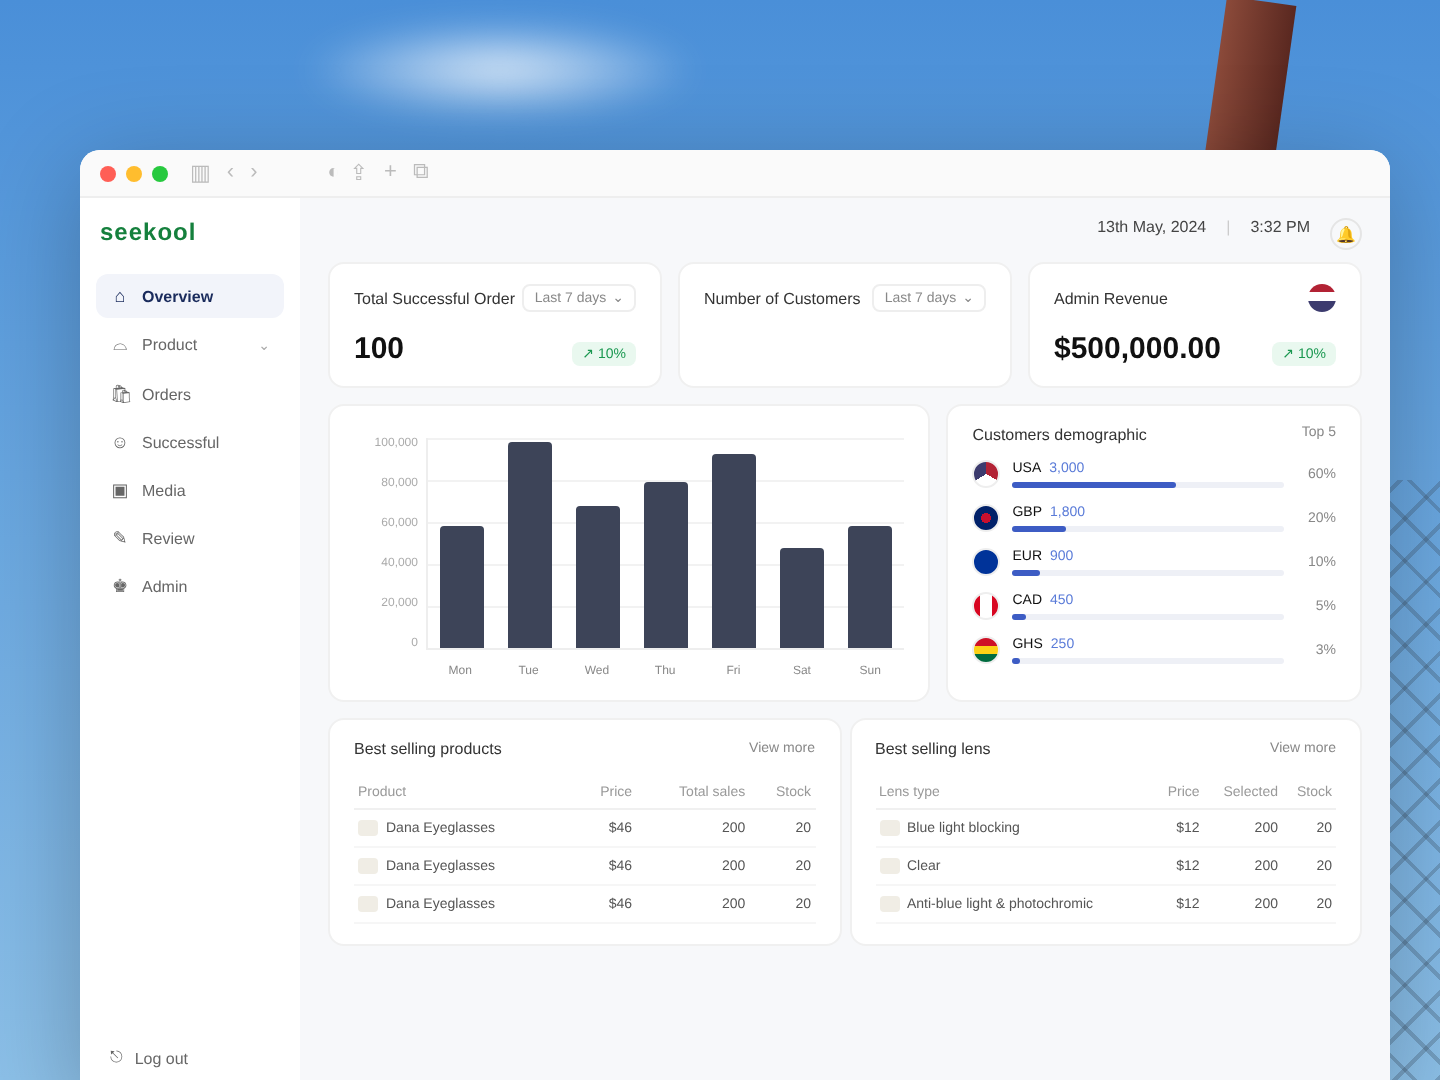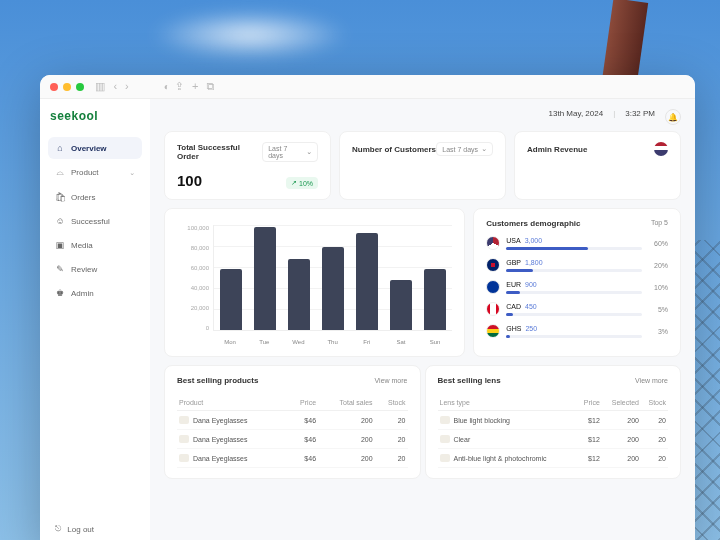--- a/index.html
+++ b/index.html
@@ -25,21 +25,21 @@
 .navitem .ic{width:10px;text-align:center;font-size:9px}
 .navitem .chev{margin-left:auto;font-size:7px;color:#aaa}
 .logout{margin-top:auto;display:flex;align-items:center;gap:6px;padding:6px 7px;color:#666;font-size:8px}
 .main{flex:1;background:#f7f8fa;padding:10px 14px;overflow-y:auto}
 .topbar{display:flex;justify-content:flex-end;align-items:flex-start;gap:10px;font-size:8px;color:#444;margin-bottom:6px}
 .topbar .sep{color:#ccc}
 .bell{width:16px;height:16px;border:1px solid #e5e5e5;border-radius:50%;display:flex;align-items:center;justify-content:center;font-size:8px}
 .grid{display:grid;grid-template-columns:1fr 1fr 1fr;gap:8px;margin-bottom:8px}
 .card{background:#fff;border-radius:8px;padding:10px 12px;border:1px solid #f0f0f0}
 .card-hd{display:flex;justify-content:space-between;align-items:center;margin-bottom:10px}
-.card-title{font-size:8px;color:#333;font-weight:700}
+.card-title{font-size:8px;color:#333;font-weight:400}
 .sel{font-size:7px;color:#888;display:flex;align-items:center;gap:3px;border:1px solid #eee;border-radius:4px;padding:2px 5px}
 .bignum{font-size:15px;font-weight:700;color:#111}
 .card-row{display:flex;justify-content:space-between;align-items:flex-end}
 .badge{font-size:7px;padding:2px 5px;border-radius:4px;display:flex;align-items:center;gap:2px}
 .badge.up{background:#e9f8ef;color:#1a9850}
 .badge.down{background:#fdecec;color:#d73027}
 .flagus{width:14px;height:14px;border-radius:50%;background:linear-gradient(#b22234 0 30%,#fff 30% 60%,#3c3b6e 60% 100%);display:inline-block}
 .grid2{display:grid;grid-template-columns:1.45fr 1fr;gap:8px;margin-bottom:8px}
 .chart{height:120px;position:relative;margin-top:6px}
 .ylabels{position:absolute;left:0;top:0;bottom:14px;width:32px;display:flex;flex-direction:column;justify-content:space-between;font-size:6px;color:#aaa;text-align:right}
@@ -168,20 +168,27 @@
                 <span>Last 7 days</span>
                 <span>⌄</span>
               </span>
             </div>
         </div>
         <div class="card">
           <div class="card-hd">
               <span class="card-title">Admin Revenue</span>
               <span class="flagus"></span>
             </div>
+          <div class="card-row">
+              <span class="bignum">$500,000.00</span>
+              <span class="badge up">
+                <span>↗</span>
+                <span>10%</span>
+              </span>
+            </div>
         </div>
       </div>
 
       <div class="grid2">
         <div class="card">
           <div class="chart">
             <div class="ylabels" id="ylabels">
                 <span>100,000</span>
                 <span>80,000</span>
                 <span>60,000</span>

